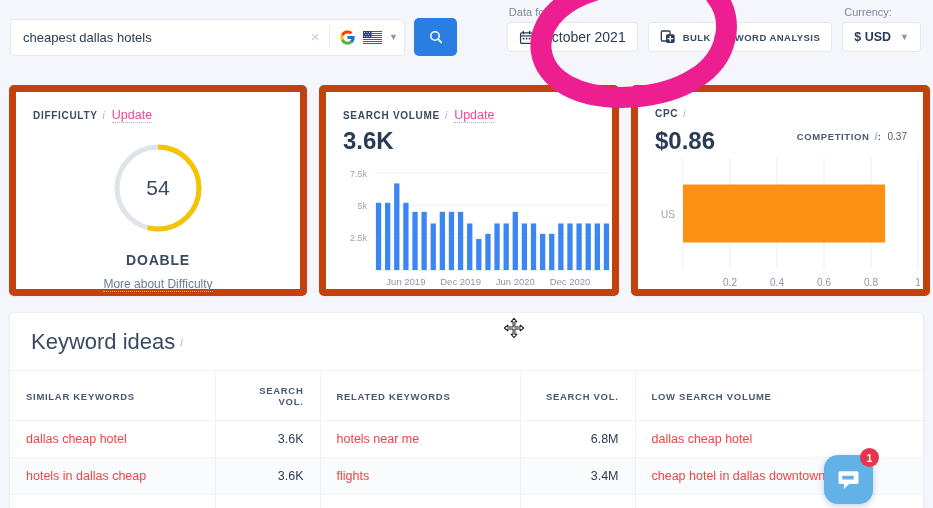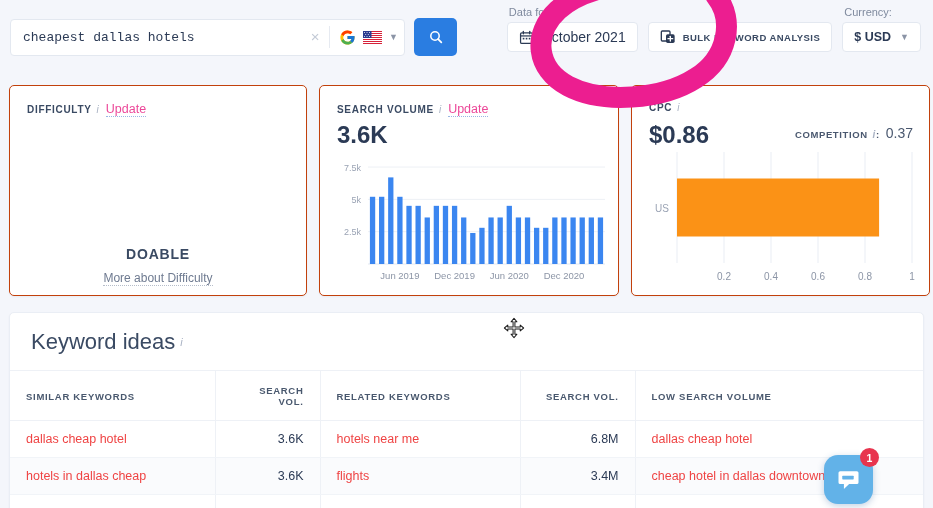--- a/index.html
+++ b/index.html
@@ -27,21 +27,21 @@
   .search-box {
     width:395px; height:37px;
     background:#ffffff;
     border:1px solid #e3e8f0;
     border-radius:4px;
     display:flex; align-items:center;
     padding:0 6px 0 12px;
   }
   .search-input {
     flex:1; border:none; outline:none;
-    font-family:Liberation Mono, monospace;
+    font-family:Liberation Sans, sans-serif;
     font-size:13px; color:#2b3a55;
     background:transparent;
     padding:0;
   }
   .search-input::placeholder { color:#9aa5b8; }
   .clear-x {
     width:18px; height:18px; color:#c3cad6;
     font-size:15px; line-height:17px; text-align:center;
     cursor:pointer; flex:none;
   }
@@ -66,21 +66,21 @@
   }
   .pill.bulk { font-size:9.5px; letter-spacing:.45px; font-weight:bold; color:#3a4a63; }
   .cal-ico { margin-right:7px; flex:none; }
   .bulk-ico { margin-right:7px; flex:none; }
   .curr { font-weight:bold; font-size:12.5px; }
   .curr .caret2 { margin-left:9px; color:#8b94a6; font-size:9px; font-weight:normal; }
 
   
   .cards { position:absolute; left:9px; top:85px; display:flex; gap:12px; }
   .card {
-    background:#fff; border:1px solid #c2410c; border-radius:5px;
+    background:#fff; border:7px solid #c2410c; border-radius:5px;
     box-shadow:0 1px 2px rgba(40,60,100,.05);
     height:211px; position:relative;
   }
   .card.difficulty { width:298px; }
   .card.volume { width:300px; }
   .card.cpc { width:299px; }
 
   .card-head { position:absolute; left:17px; top:16px; display:flex; align-items:baseline; }
   .card-title {
     font-size:10px; font-weight:bold; letter-spacing:.7px;
@@ -114,21 +114,21 @@
   
   .big-num { position:absolute; left:17px; top:35px; font-size:24px; font-weight:bold; color:#2b3a55; }
   .vol-chart { position:absolute; left:14px; top:68px; }
 
   
   .comp {
     position:absolute; right:16px; top:39px;
     font-size:9.5px; font-weight:bold; letter-spacing:.6px; color:#4a586f;
     display:flex; align-items:baseline; white-space:nowrap;
   }
-  .comp-val { margin-left:6px; font-size:14px; font-weight:normal; color:#4a586f; letter-spacing:0; }
+  .comp-val { margin-left:6px; font-size:10px; font-weight:normal; color:#4a586f; letter-spacing:0; }
   .cpc-chart { position:absolute; left:12px; top:60px; }
 
   
   .ideas {
     position:absolute; left:9px; top:312px; width:915px;
     background:#fff; border:1px solid #eaeef5; border-radius:5px;
     box-shadow:0 1px 2px rgba(40,60,100,.05);
     overflow:hidden;
   }
   .ideas-head {
@@ -271,20 +271,27 @@
 
 <div class="cards">
 
   <div class="card difficulty">
     <div class="card-head">
       <span class="card-title">DIFFICULTY</span>
       <span class="info-i">i</span>
       <span class="update-link">Update</span>
     </div>
 
+    <div class="gauge">
+      <svg width="96" height="96" viewBox="0 0 96 96">
+        <circle cx="48" cy="48" r="41" fill="none" stroke="#dfe3ea" stroke-width="5"></circle>
+        <circle cx="48" cy="48" r="41" fill="none" stroke="#f5c400" stroke-width="5" stroke-linecap="butt" stroke-dasharray="139.1 118.5" transform="rotate(-90 48 48)"></circle>
+      </svg>
+      <div class="gauge-val">54</div>
+    </div>
 
     <div class="doable">DOABLE</div>
     <div class="more-link">
       <span>More about Difficulty</span>
     </div>
   </div>
 
   <div class="card volume">
     <div class="card-head">
       <span class="card-title">SEARCH VOLUME</span>

